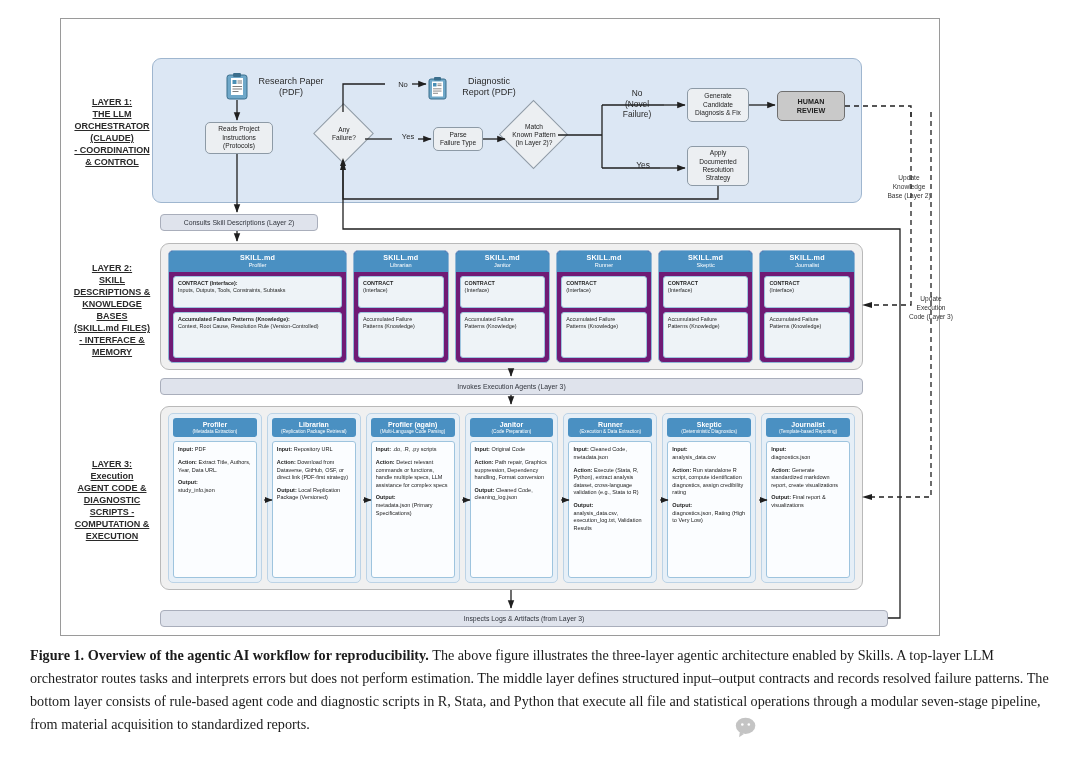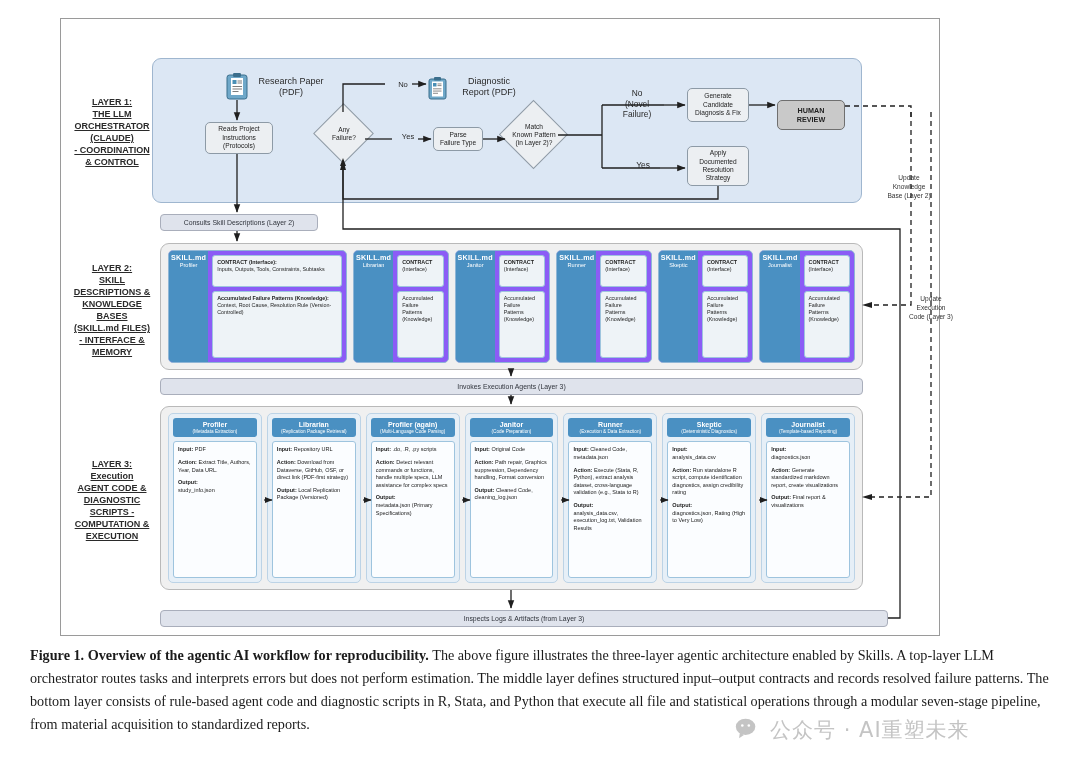--- a/index.html
+++ b/index.html
@@ -83,22 +83,22 @@
   #consults-bar{ left:160px; top:214px; width:158px; height:17px; }
   #invokes-bar{  left:160px; top:378px; width:703px; height:17px; }
   #inspects-bar{ left:160px; top:610px; width:728px; height:17px; }
 
   
   #skill-row{
     position:absolute; left:168px; top:250px; width:687px; height:113px;
     display:flex; gap:6px;
   }
   .skill-card{
-    border:1px solid #8fb6d6; border-radius:5px; background:#8b5cf6;
-    display:flex; flex-direction:row; overflow:hidden;
+    border:1px solid #8fb6d6; border-radius:5px; background:#701a75;
+    display:flex; flex-direction:column; overflow:hidden;
   }
   .skill-card.wide{ flex:0 0 179px; }
   .skill-card.narrow{ flex:1 1 0; }
   .skill-head{
     background:#4a90c2; color:#fff; text-align:center; padding:3px 2px 3px;
     line-height:1.18;
   }
   .skill-head .t1{ font-size:7.2px; font-weight:bold; letter-spacing:.2px; }
   .skill-head .t2{ font-size:5.6px; }
   .skill-body{ flex:1; display:flex; flex-direction:column; gap:4px; padding:4px; }
@@ -241,21 +241,21 @@
 <div class="diamond" style="left:509px; top:110px; width:49px; height:49px;"></div>
 <div class="diamond-label" style="left:503px; top:122px; width:62px; height:26px;">Match<br>Known Pattern<br>(in Layer 2)?</div>
 
 <div class="flow-text" style="left:608px; top:88px; width:58px; font-size:8.4px;">No<br>(Novel<br>Failure)</div>
 <div class="flow-text" style="left:630px; top:160px; width:26px; font-size:8.4px;">Yes</div>
 
 <div class="flowbox" style="left:687px; top:88px; width:62px; height:34px;">
   Generate<br>Candidate<br>Diagnosis &amp; Fix
 </div>
 
-<div class="flowbox gray" style="left:777px; top:100px; width:68px; height:30px;text-align:center;">
+<div class="flowbox gray" style="left:777px; top:91px; width:68px; height:30px;text-align:center;">
   HUMAN<br>REVIEW
 </div>
 
 <div class="flowbox" style="left:687px; top:146px; width:62px; height:40px;">
   Apply<br>Documented<br>Resolution<br>Strategy
 </div>
 
 <div class="connector" id="consults-bar">
   <span>Consults Skill Descriptions (Layer 2)</span>
 </div>
@@ -563,14 +563,13 @@
   <b>Figure 1. Overview of the agentic AI workflow for reproducibility.</b><span> The above figure illustrates the three-layer agentic architecture enabled by Skills. A top-layer LLM orchestrator routes tasks and interprets errors but does not perform estimation. The middle layer defines structured input–output contracts and records resolved failure patterns. The bottom layer consists of rule-based agent code and diagnostic scripts in R, Stata, and Python that execute all file and statistical operations through a modular seven-stage pipeline, from material acquisition to standardized reports.</span>
 </div>
 
 <div id="watermark">
   <svg class="wm-icon" viewBox="0 0 32 32">
     <ellipse cx="13" cy="12" rx="12" ry="10" fill="#c4c4c4"></ellipse>
     <polygon points="6,19 5,26 11,22" fill="#c4c4c4"></polygon>
     <circle cx="9" cy="10.5" r="1.6" fill="#ffffff"></circle>
     <circle cx="17" cy="10.5" r="1.6" fill="#ffffff"></circle>
   </svg>
-  <span>公众号 · AI重塑未来</span>
 </div>
 
 </body></html>

